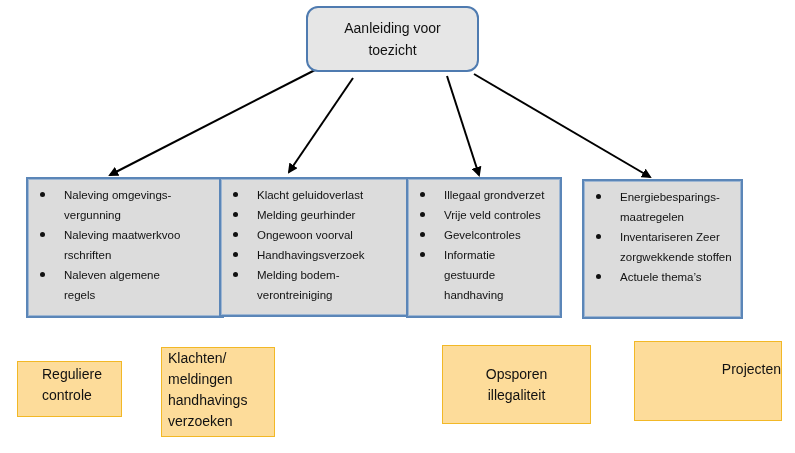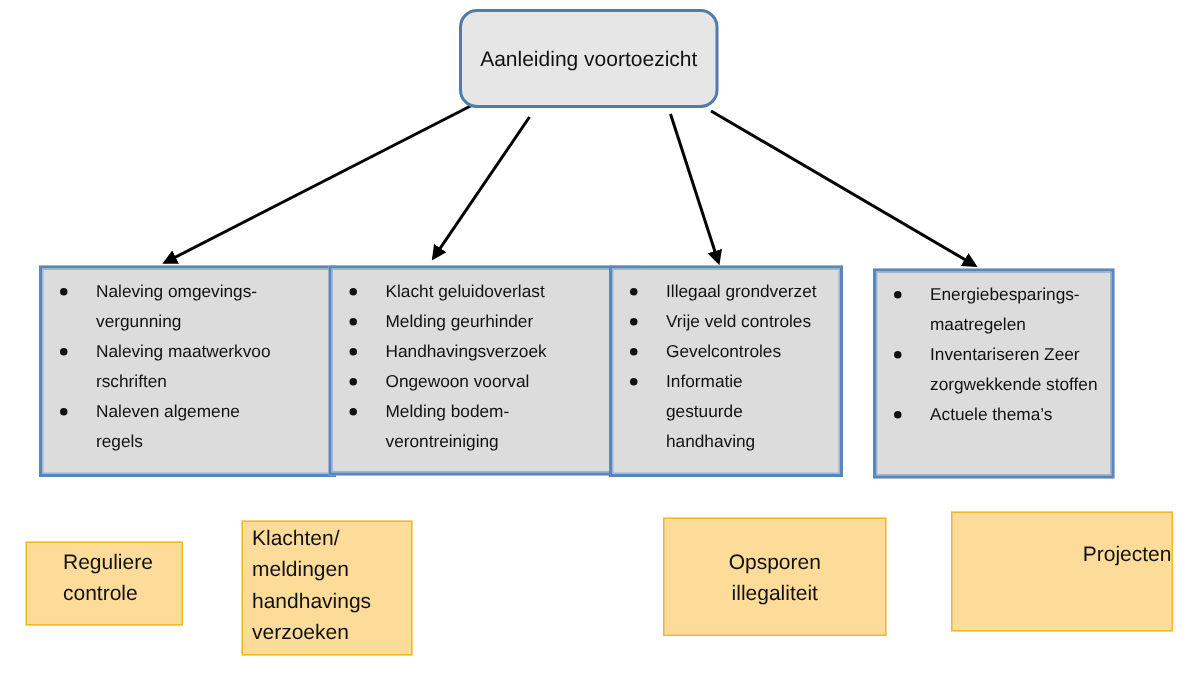--- a/index.html
+++ b/index.html
@@ -1,21 +1,21 @@
 <!DOCTYPE html>
 <html><head>
 <meta charset="utf-8">
 <style>
   html, body { margin:0; padding:0; background:#ffffff; }
   body { width:795px; height:453px; position:relative; overflow:hidden;
          font-family:"Liberation Sans", "DejaVu Sans", sans-serif; color:#111; }
   .root-box {
     position:absolute; left:306px; top:6px; width:173px; height:66px;
     box-sizing:border-box; background:#e6e6e6; border:2px solid #4f7bb0;
-    border-radius:12px; display:flex; flex-direction:row; align-items:center; justify-content:center;
+    border-radius:12px; display:flex; flex-direction:column; align-items:center; justify-content:center;
     font-size:14px; line-height:22px; text-align:center;
   }
   .cat-box {
     position:absolute; box-sizing:border-box; background:#dcdcdc;
     border:2px solid #5b86b8; box-shadow: inset 0 0 0 1px #9db6d3;
     overflow:hidden; padding:6px 6px 0 6px; font-size:11.5px; line-height:20px;
   }
   .cat-box ul { list-style:none; margin:0; padding:0; }
   .cat-box li { position:relative; padding-left:30px; }
   .cat-box li .bullet {
@@ -61,22 +61,22 @@
         <span class="bullet"></span>
         <span style="display:block;width:118px;">Naleven algemene regels</span>
       </li>
   </ul>
 </div>
 
 <div class="cat-box" style="left:219px; top:177px; width:208px; height:140px;">
   <ul>
     <li><span class="bullet"></span><span>Klacht geluidoverlast</span></li>
     <li><span class="bullet"></span><span>Melding geurhinder</span></li>
+    <li><span class="bullet"></span><span>Ongewoon voorval</span></li>
     <li><span class="bullet"></span><span>Handhavingsverzoek</span></li>
-    <li><span class="bullet"></span><span>Ongewoon voorval</span></li>
     <li>
         <span class="bullet"></span>
         <span style="display:block;width:120px;">Melding bodem-verontreiniging</span>
       </li>
   </ul>
 </div>
 
 <div class="cat-box" style="left:406px; top:177px; width:156px; height:141px;">
   <ul>
     <li><span class="bullet"></span><span>Illegaal grondverzet</span></li>

